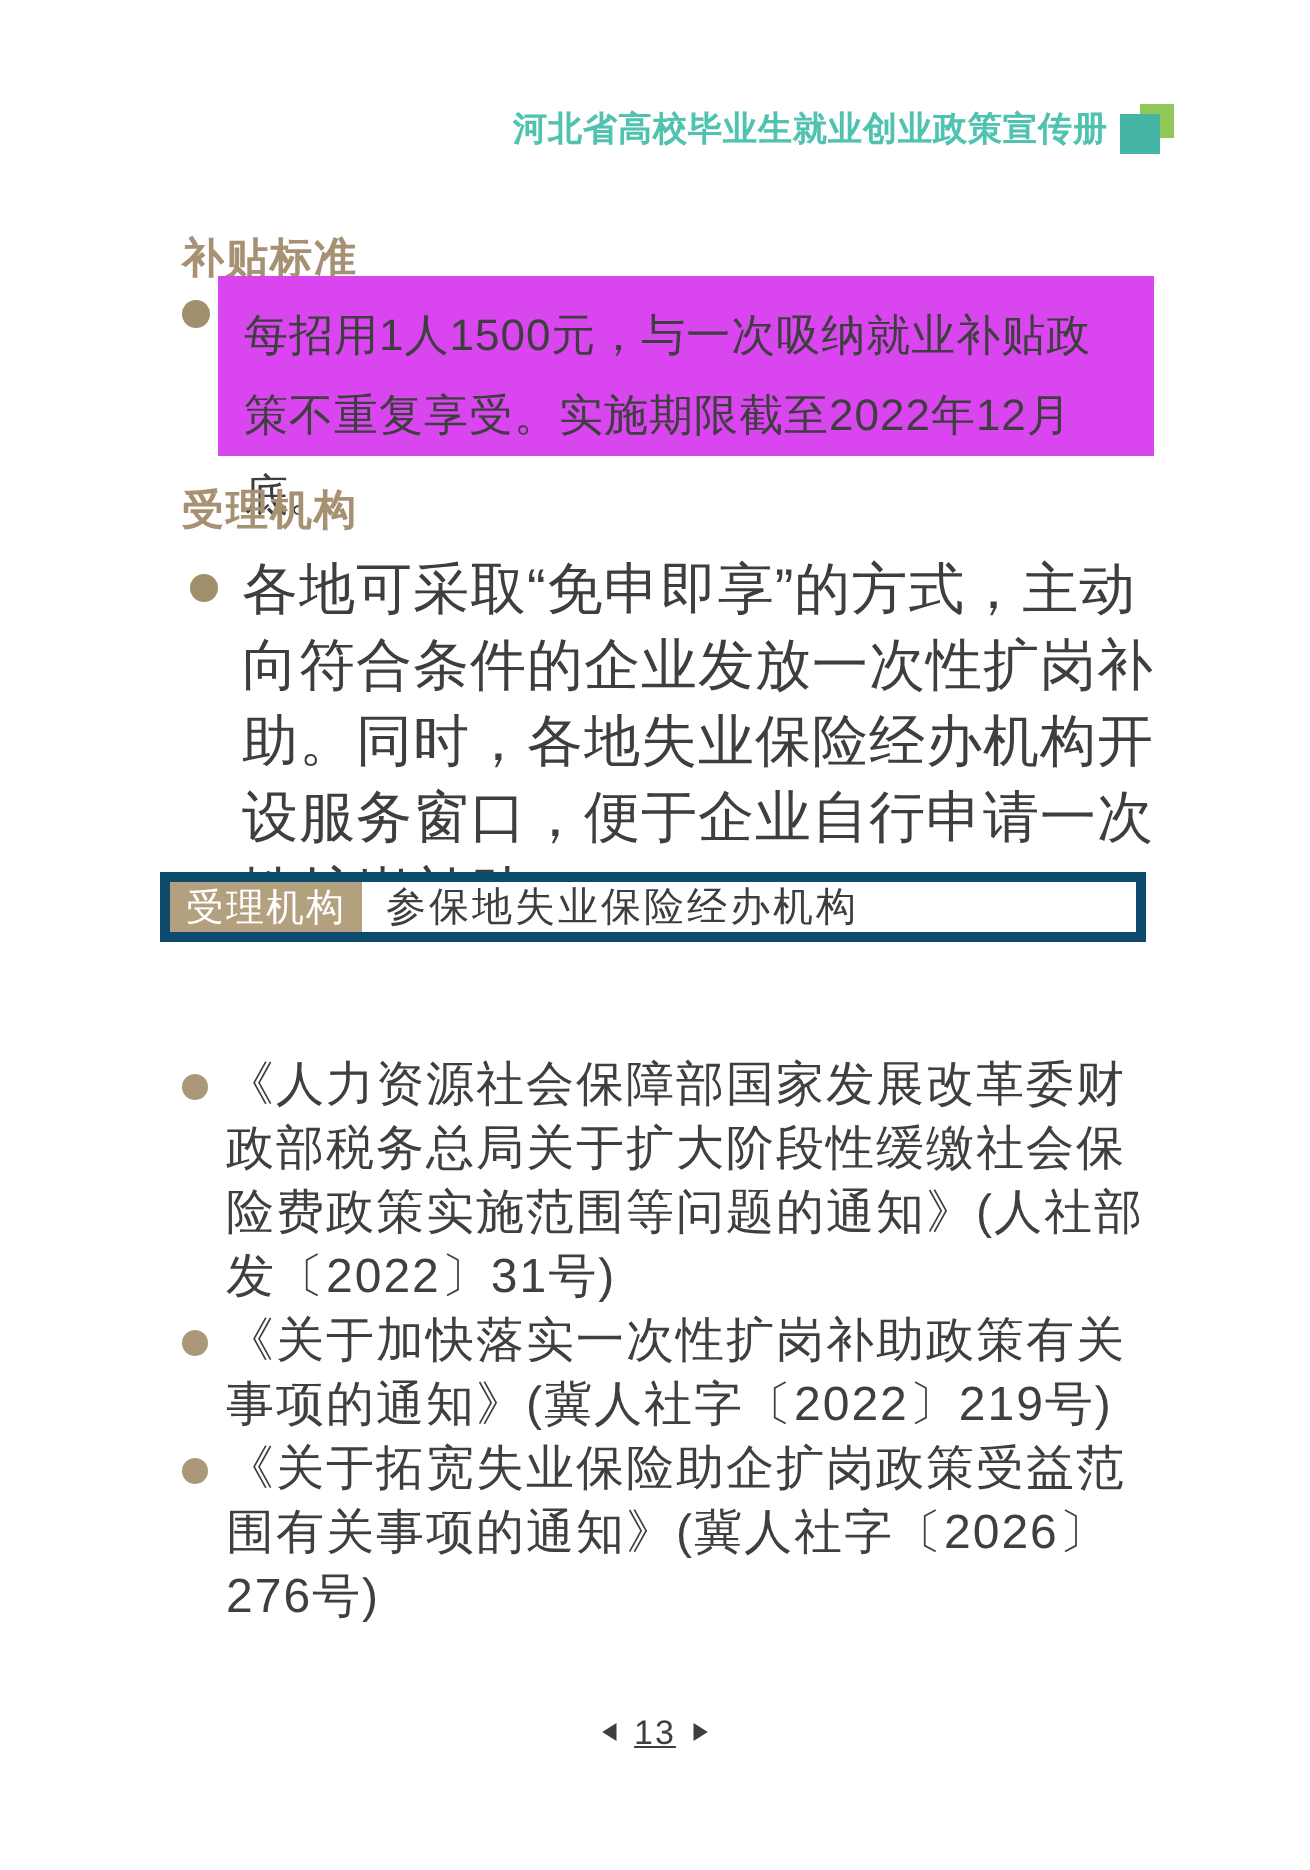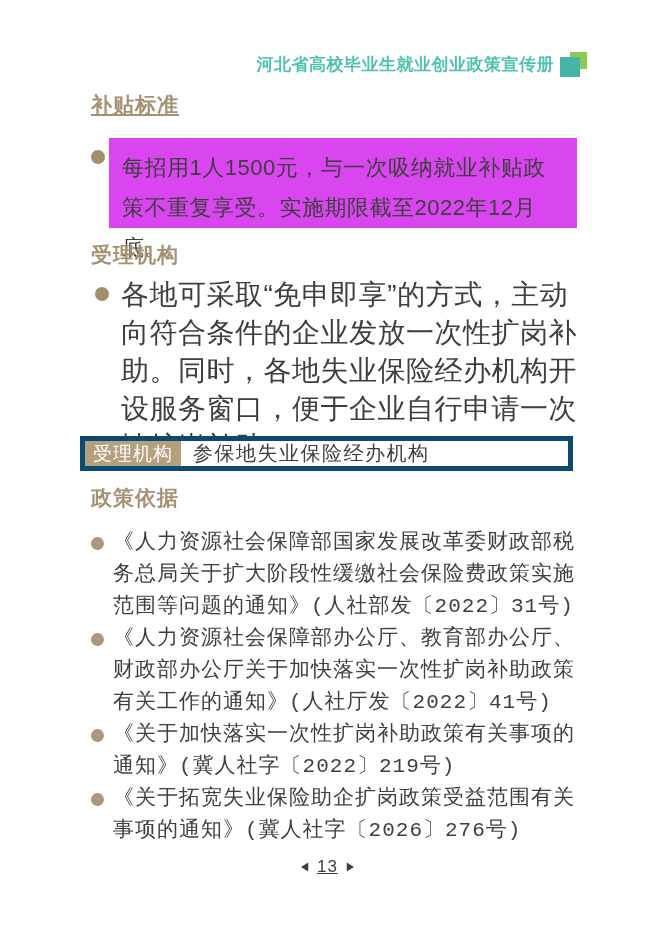--- a/index.html
+++ b/index.html
@@ -52,21 +52,21 @@
   }
   
   .sec-heading {
     position: absolute;
     left: 91px;
     color: #a69173;
     font-size: 21px;
     font-weight: bold;
     letter-spacing: 1px;
   }
-  #h-subsidy { top: 91px; text-decoration: underline; }
+  #h-subsidy { top: 115px; }
   #h-process { top: 241px; }
   #h-basis   { top: 484px; }
   
   .dot {
     position: absolute;
     width: 14px; height: 14px;
     border-radius: 50%;
     background: #a18e6d;
   }
   
@@ -130,22 +130,22 @@
   .policy-list {
     position: absolute;
     top: 527px;
     left: 91px;
     width: 490px;
     list-style: none;
   }
   .policy-item {
     position: relative;
     padding-left: 22px;
-    font-family: Liberation Mono, monospace;
-    font-size: 21px;
+    font-family: Liberation Sans, sans-serif;
+    font-size: 24px;
     line-height: 32px;
     color: #3f3f3f;
     letter-spacing: 1px;
   }
   .policy-item .dot-small {
     position: absolute;
     left: 0;
     top: 10px;
     width: 13px; height: 13px;
     border-radius: 50%;
@@ -185,30 +185,25 @@
 
   <div class="sec-heading" id="h-process">受理机构</div>
   <span class="dot" id="dot-process"></span>
   <div class="process-text">各地可采取“免申即享”的方式，主动向符合条件的企业发放一次性扩岗补助。同时，各地失业保险经办机构开设服务窗口，便于企业自行申请一次性扩岗补助。</div>
 
   <div class="agency-box">
     <span class="agency-label">受理机构</span>
     <span class="agency-value">参保地失业保险经办机构</span>
   </div>
 
-  <div class="sec-heading" id="h-basis">政策依据</div>
 
   <ul class="policy-list">
     <li class="policy-item">
       <span class="dot-small"></span>
       <span>《人力资源社会保障部国家发展改革委财政部税务总局关于扩大阶段性缓缴社会保险费政策实施范围等问题的通知》(人社部发〔2022〕31号)</span>
-    </li>
-    <li class="policy-item">
-      <span class="dot-small"></span>
-      <span>《人力资源社会保障部办公厅、教育部办公厅、财政部办公厅关于加快落实一次性扩岗补助政策有关工作的通知》(人社厅发〔2022〕41号)</span>
     </li>
     <li class="policy-item">
       <span class="dot-small"></span>
       <span>《关于加快落实一次性扩岗补助政策有关事项的通知》(冀人社字〔2022〕219号)</span>
     </li>
     <li class="policy-item">
       <span class="dot-small"></span>
       <span>《关于拓宽失业保险助企扩岗政策受益范围有关事项的通知》(冀人社字〔2026〕276号)</span>
     </li>
   </ul>

